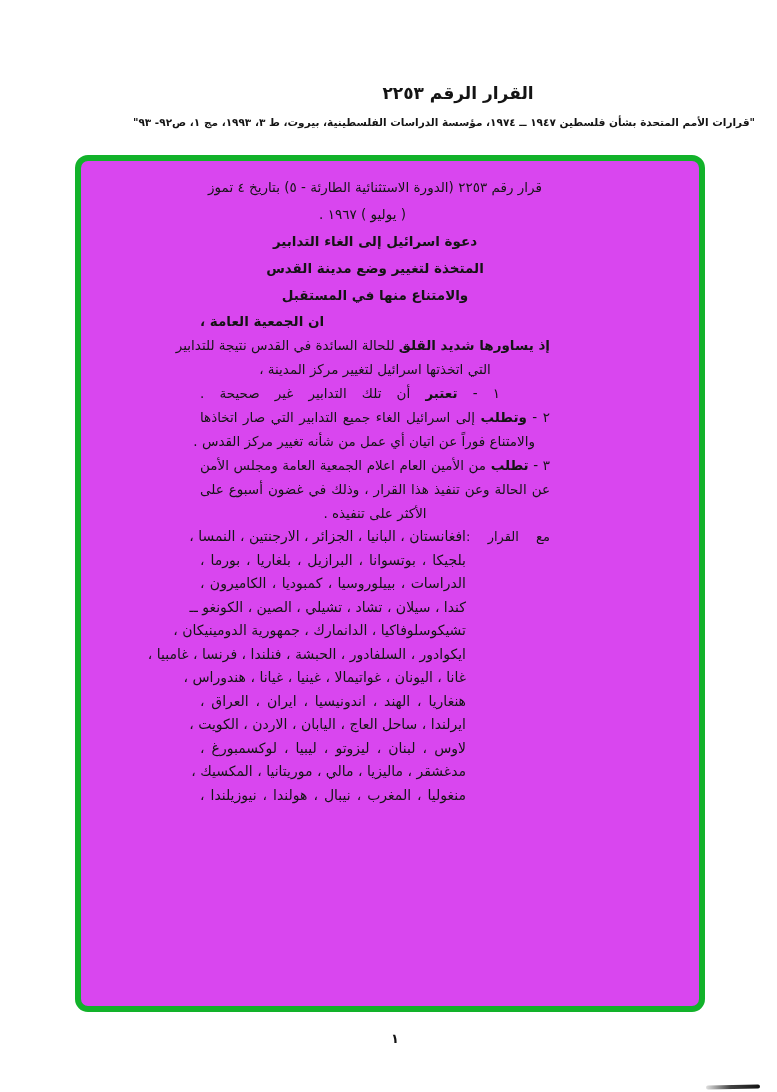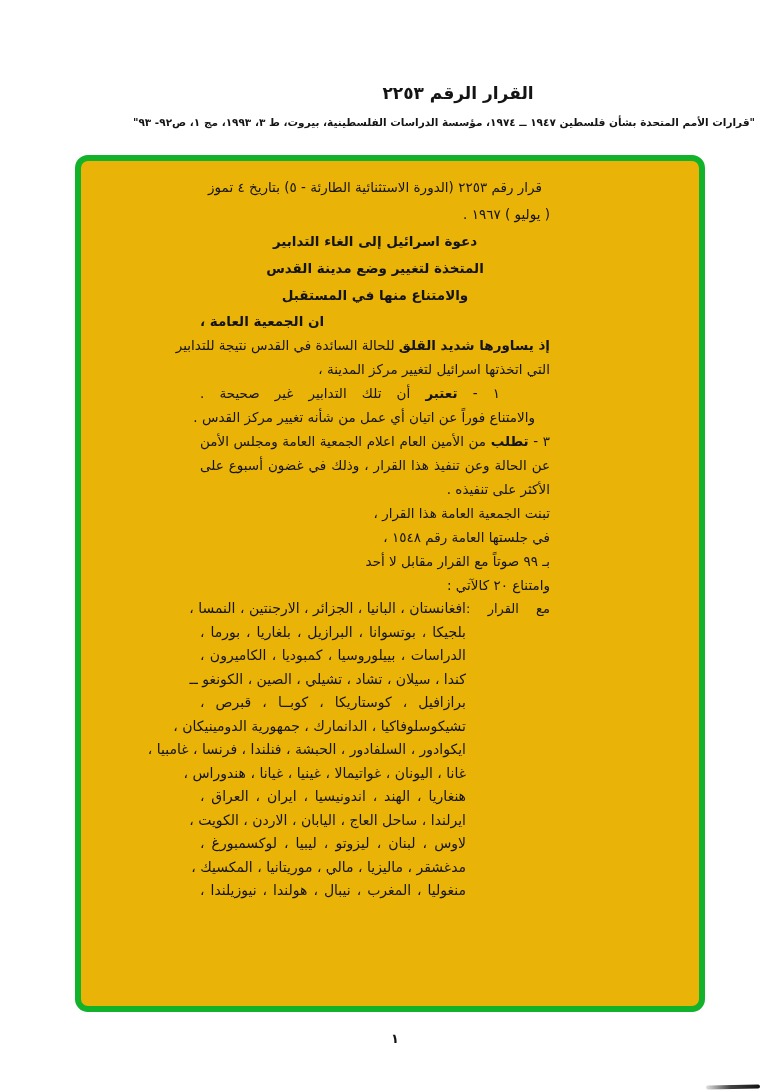--- a/index.html
+++ b/index.html
@@ -14,32 +14,32 @@
     white-space:nowrap;
   }
   .citation{
     position:absolute;top:116px;left:0;right:22px;
     text-align:right;direction:rtl;font-weight:bold;font-size:10.5px;
     white-space:nowrap;
   }
   .frame{
     position:absolute;left:75px;top:155px;width:630px;height:857px;
     box-sizing:border-box;border:6px solid #12b22a;border-radius:13px;
-    background:#eab308;
+    background:#d946ef;
   }
   .column{
     margin:13px 149px 0 119px;width:350px;direction:rtl;
   }
   .line{
     direction:rtl;white-space:nowrap;font-size:13.5px;line-height:24px;
   }
   .heading-block .line{line-height:27px;}
   .align-center{text-align:center;}
   .align-right{text-align:left;}
-  .align-left{text-align:right;}
+  .align-left{text-align:center;}
   .stretch{text-align-last:justify;}
   .bold{font-weight:bold;}
   .vote-row{display:flex;direction:rtl;align-items:flex-start;}
   .vote-label{
     width:84px;flex:0 0 84px;direction:rtl;font-size:13px;line-height:23.5px;
     white-space:nowrap;text-align-last:justify;
   }
   .vote-lines{flex:1 1 auto;min-width:0;}
   .vote-lines .line{font-size:14px;line-height:23.5px;text-align-last:justify;}
   .page-num{
@@ -65,39 +65,33 @@
         <div class="line align-left" style="margin-left: -25px;"><span>( يوليو ) ١٩٦٧ .</span></div>
         <div class="line align-center"><span class="bold">دعوة اسرائيل إلى الغاء التدابير</span></div>
         <div class="line align-center"><span class="bold">المتخذة لتغيير وضع مدينة القدس</span></div>
         <div class="line align-center"><span class="bold">والامتناع منها في المستقبل</span></div>
       </div>
     <div class="body-block" id="body-block">
         <div class="line align-right" style="padding-right: 38px;"><span class="bold">ان الجمعية العامة ،</span></div>
         <div class="line align-right stretch"><span class="bold">إذ يساورها شديد القلق</span><span> للحالة السائدة في القدس نتيجة للتدابير</span></div>
         <div class="line align-left"><span>التي اتخذتها اسرائيل لتغيير مركز المدينة ،</span></div>
         <div class="line align-left stretch" style="padding-right: 50px;"><span>١ - </span><span class="bold">تعتبر</span><span> أن تلك التدابير غير صحيحة .</span></div>
+        <div class="line align-right stretch"><span>٢ - </span><span class="bold">وتطلب</span><span> إلى اسرائيل الغاء جميع التدابير التي صار اتخاذها</span></div>
         <div class="line align-right stretch" style="padding-right: 15px;"><span>والامتناع فوراً عن اتيان أي عمل من شأنه تغيير مركز القدس .</span></div>
         <div class="line align-right stretch"><span>٣ - </span><span class="bold">تطلب</span><span> من الأمين العام اعلام الجمعية العامة ومجلس الأمن</span></div>
         <div class="line align-right stretch"><span>عن الحالة وعن تنفيذ هذا القرار ، وذلك في غضون أسبوع على</span></div>
         <div class="line align-left"><span>الأكثر على تنفيذه .</span></div>
-      </div>
-    <div class="adoption-block" id="adoption-block">
-        <div class="line align-left" style="margin-left: 12px;"><span>تبنت الجمعية العامة هذا القرار ،</span></div>
-        <div class="line align-left" style="margin-left: 12px;"><span>في جلستها العامة رقم ١٥٤٨ ،</span></div>
-        <div class="line align-left"><span>بـ ٩٩ صوتاً مع القرار مقابل لا أحد</span></div>
-        <div class="line align-left" style="margin-left: 38px;"><span>وامتناع ٢٠ كالآتي :</span></div>
       </div>
     <div class="vote-row">
       <div class="vote-label">مع القرار :</div>
       <div class="vote-lines" id="vote-lines">
           <div class="line align-right"><span>افغانستان ، البانيا ، الجزائر ، الارجنتين ، النمسا ،</span></div>
           <div class="line align-right"><span>بلجيكا ، بوتسوانا ، البرازيل ، بلغاريا ، بورما ،</span></div>
           <div class="line align-right"><span>الدراسات ، بييلوروسيا ، كمبوديا ، الكاميرون ،</span></div>
           <div class="line align-right"><span>كندا ، سيلان ، تشاد ، تشيلي ، الصين ، الكونغو ــ</span></div>
-          <div class="line align-right"><span>برازافيل ، كوستاريكا ، كوبــا ، قبرص ،</span></div>
           <div class="line align-right"><span>تشيكوسلوفاكيا ، الدانمارك ، جمهورية الدومينيكان ،</span></div>
           <div class="line align-right"><span>ايكوادور ، السلفادور ، الحبشة ، فنلندا ، فرنسا ، غامبيا ،</span></div>
           <div class="line align-right"><span>غانا ، اليونان ، غواتيمالا ، غينيا ، غيانا ، هندوراس ،</span></div>
           <div class="line align-right"><span>هنغاريا ، الهند ، اندونيسيا ، ايران ، العراق ،</span></div>
           <div class="line align-right"><span>ايرلندا ، ساحل العاج ، اليابان ، الاردن ، الكويت ،</span></div>
           <div class="line align-right"><span>لاوس ، لبنان ، ليزوتو ، ليبيا ، لوكسمبورغ ،</span></div>
           <div class="line align-right"><span>مدغشقر ، ماليزيا ، مالي ، موريتانيا ، المكسيك ،</span></div>
           <div class="line align-right"><span>منغوليا ، المغرب ، نيبال ، هولندا ، نيوزيلندا ،</span></div>
         </div>
     </div>

